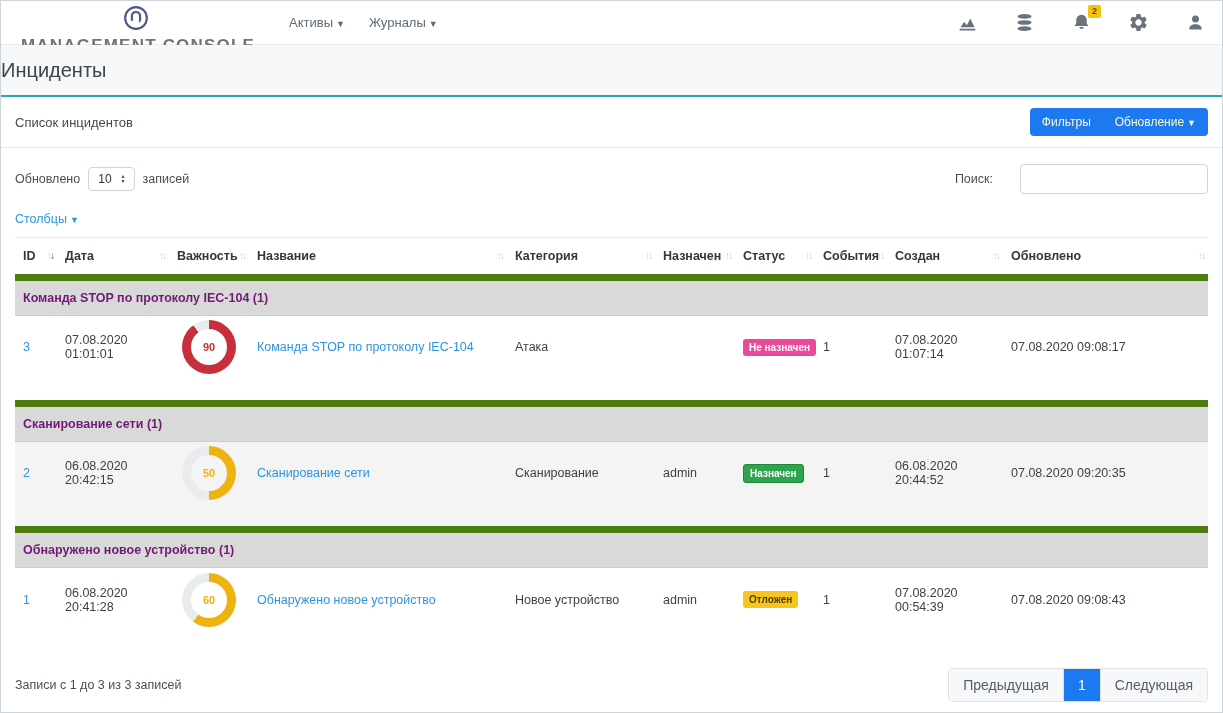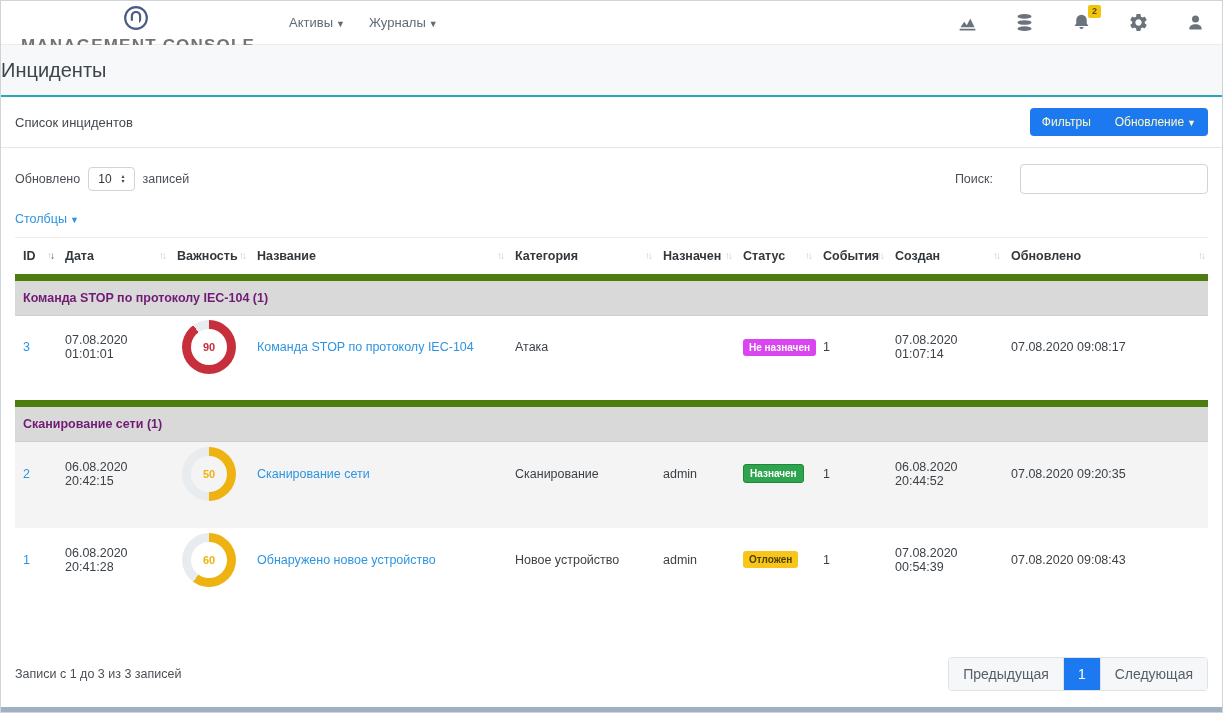--- a/index.html
+++ b/index.html
@@ -48,21 +48,21 @@
   .sort .active { color:#495057; font-weight:bold; }
   tr.group-row td { background:#d9d9d9; font-weight:bold; color:#701a75; padding:10px 8px; border-bottom:1px solid #cfcfcf; border-top:7px solid #4d7c0f; }
   tr.data-row { height:86px; }
   tr.data-row td { vertical-align:middle; padding:4px 8px 26px; }
   tr.data-row.striped td { background:#f4f4f4; }
   .donut { width:54px; height:54px; border-radius:50%; position:relative; margin:0 auto; }
   .donut::after { content:''; position:absolute; inset:9px; background:#fff; border-radius:50%; }
   tr.striped .donut::after { background:#f4f4f4; }
   .donut-num { position:absolute; inset:0; display:flex; align-items:center; justify-content:center; font-size:11px; font-weight:bold; z-index:1; }
   .badge { display:inline-block; padding:3px 6px; border-radius:3px; font-size:10px; font-weight:bold; white-space:nowrap; }
-  .badge-danger { background:#d946ef; color:#fff; }
+  .badge-danger { background:#ec4899; color:#fff; }
   .badge-success { background:#2ea44f; color:#fff; border:1px solid #238636; }
   .badge-warning { background:#f8c51c; color:#4d4100; }
   
   .list-footer { margin-top:auto; display:flex; justify-content:space-between; align-items:center; padding:14px 14px 16px; font-size:12.5px; color:#4a4f54; }
   .pagination { display:flex; border:1px solid #dfe3e6; border-radius:4px; overflow:hidden; }
   .page-btn { padding:8px 14px; font-size:14px; color:#55606a; background:#f6f7f8; border:none; cursor:pointer; font-family:inherit; }
   .page-btn + .page-btn { border-left:1px solid #dfe3e6; }
   .page-btn.active { background:#1d79f0; color:#fff; }
   .bottom-strip { height:5px; min-height:5px; background:#9fb0c0; }
 </style>
@@ -212,20 +212,23 @@
               </div>
             </td>
             <td><a class="link">Сканирование сети</a></td>
             <td>Сканирование</td>
             <td>admin</td>
             <td><span class="badge badge-success">Назначен</span></td>
             <td>1</td>
             <td>06.08.2020 20:44:52</td>
             <td>07.08.2020 09:20:35</td>
           </tr>
+          <tr class="group-row">
+            <td colspan="10">Обнаружено новое устройство (1)</td>
+          </tr>
           <tr class="data-row">
             <td><a class="link">1</a></td>
             <td>06.08.2020 20:41:28</td>
             <td>
               <div class="donut" style="background: conic-gradient(rgb(238, 178, 17) 0deg, rgb(238, 178, 17) 216deg, rgb(233, 236, 239) 216deg, rgb(233, 236, 239) 360deg);">
                 <span class="donut-num" style="color: rgb(238, 178, 17);">60</span>
               </div>
             </td>
             <td><a class="link">Обнаружено новое устройство</a></td>
             <td>Новое устройство</td>

